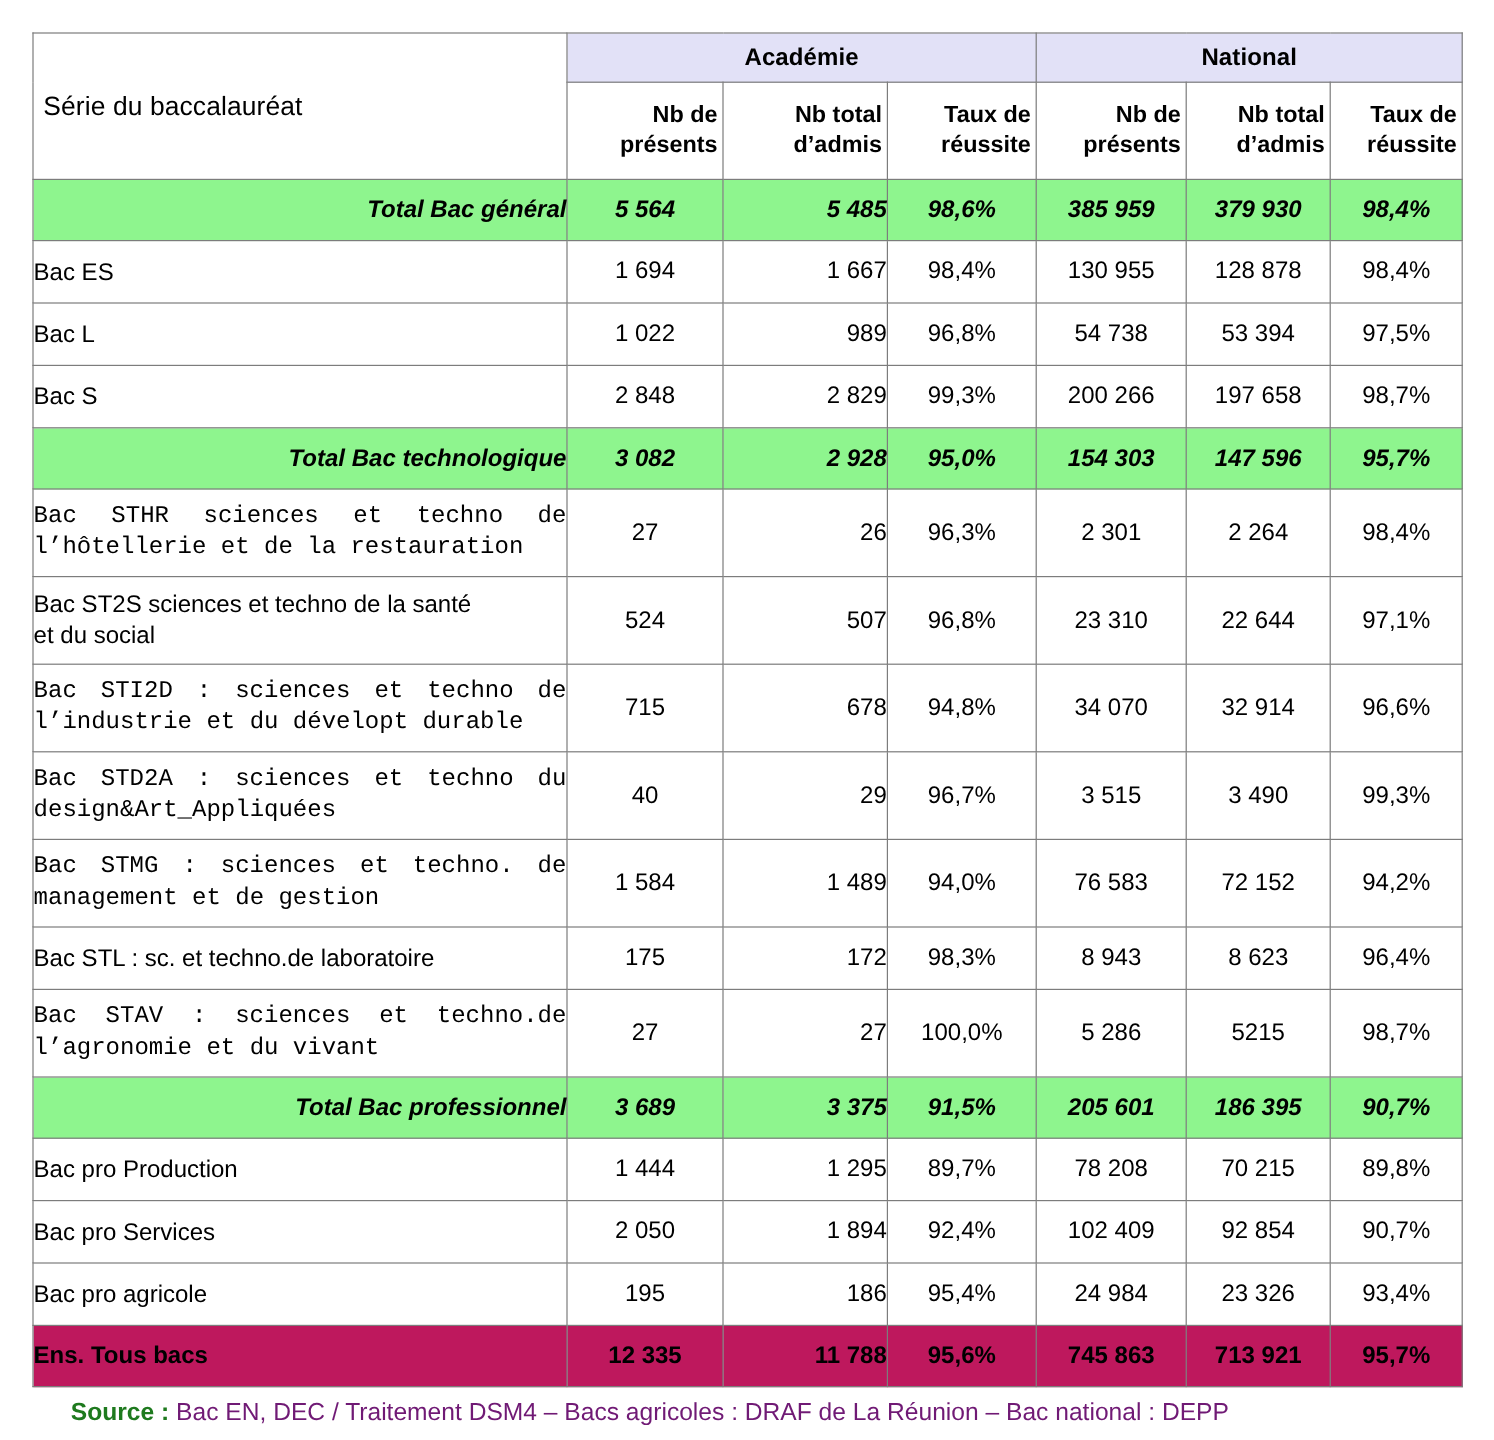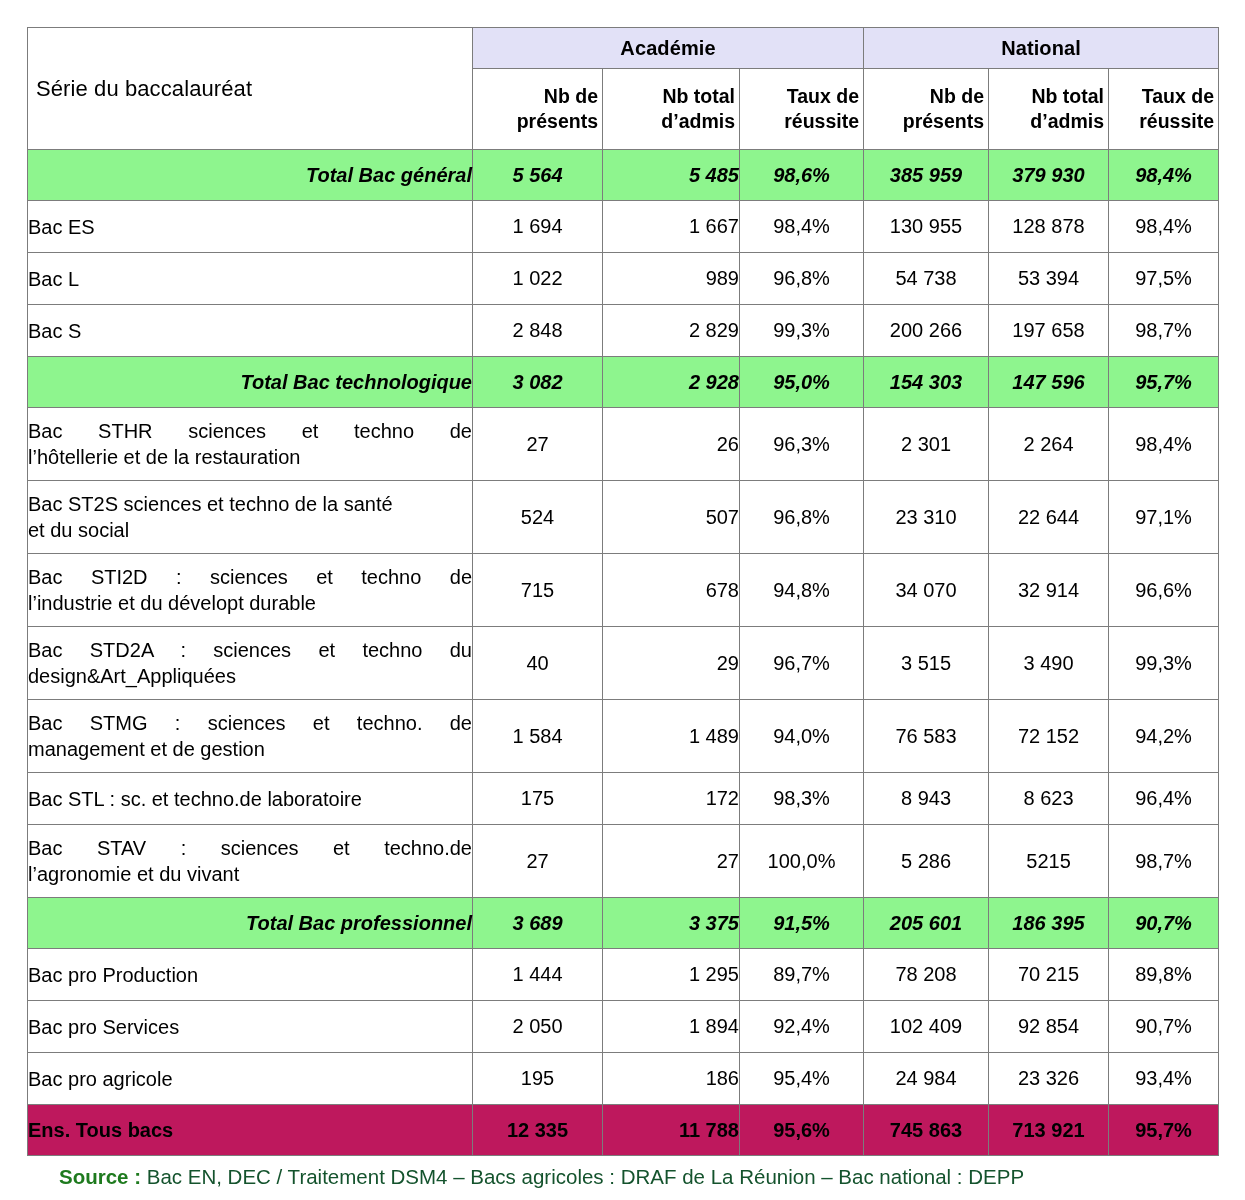--- a/index.html
+++ b/index.html
@@ -71,20 +71,21 @@
   
   td.label {
     text-align: left;
     font-size: 20px;
     padding: 0 10px 0 8px;
     line-height: 1.3;
   }
   td.label.justify {
     text-align: justify;
     text-align-last: left;
+    font-family: Liberation Mono, monospace;
   }
   td.label span.l2 { display: block; }
 
   td.v {
     font-size: 20px;
     text-align: center;
     padding: 0 10px;
   }
   td.v.right { text-align: right; }
   td.v.center { text-align: center; }
@@ -115,21 +116,21 @@
     padding-left: 32px;
     font-size: 20.5px;
     line-height: 1.2;
     white-space: nowrap;
   }
   .source .src-label {
     color: #1e7a1e;
     font-weight: bold;
     text-align: right;
   }
-  .source .src-text { color: #14532d; }
+  .source .src-text { color: #701a75; }
 </style>
 </head>
 <body>
 
 <div id="page">
 
   <table class="bac">
     <colgroup>
       <col class="c-serie">
         <col class="c-num">

